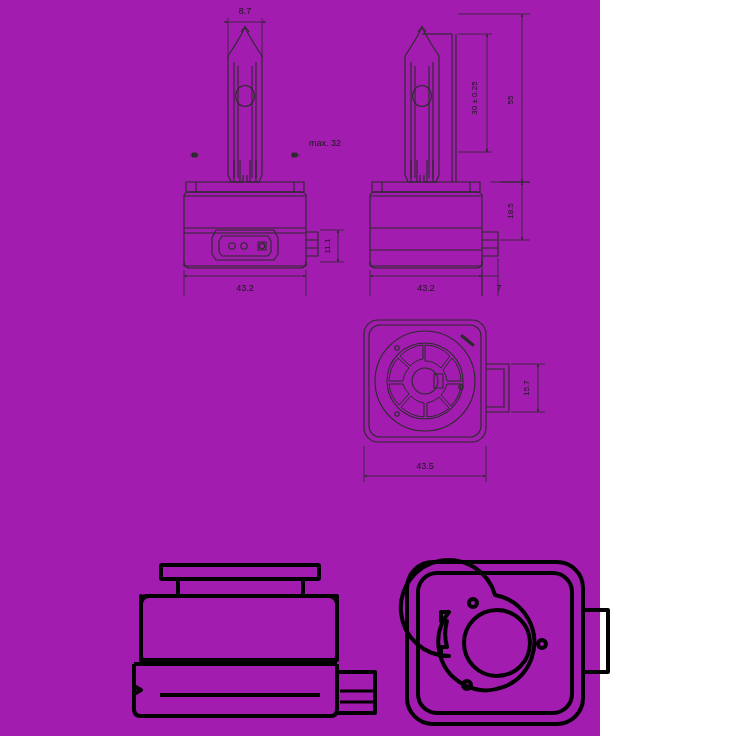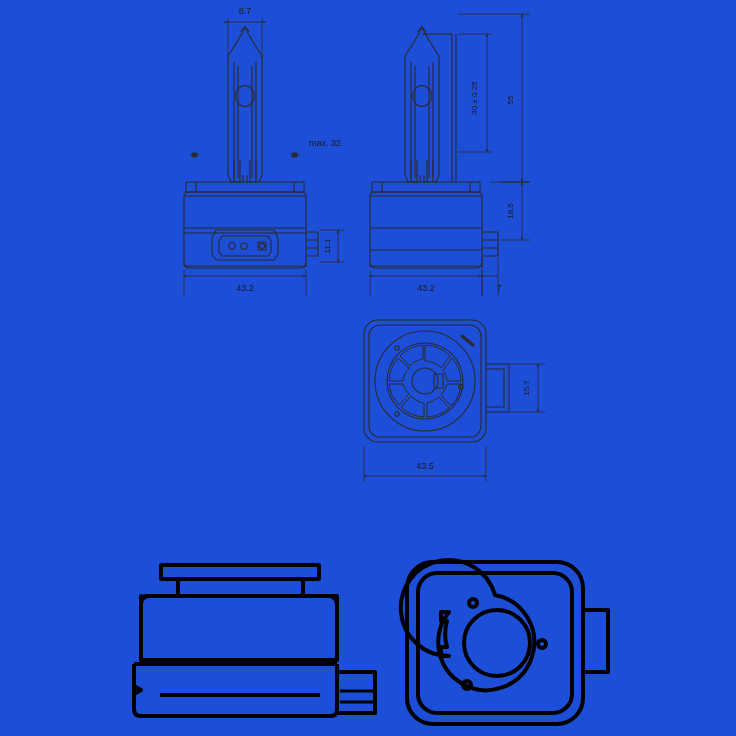--- a/index.html
+++ b/index.html
@@ -8,23 +8,23 @@
     background: #ffffff;
   }
   body {
     width: 736px;
     height: 736px;
     font-family: "Liberation Sans", sans-serif;
     overflow: hidden;
   }
   #stage {
     position: relative;
-    width: 736px;
+    width: 600px;
     height: 736px;
-    background: #1d4ed8;
+    background: #a21caf;
   }
   #stage svg {
     display: block;
     position: absolute;
     left: 0;
     top: 0;
   }
   .dim-text {
     font-family: "Liberation Sans", sans-serif;
     font-size: 9px;

